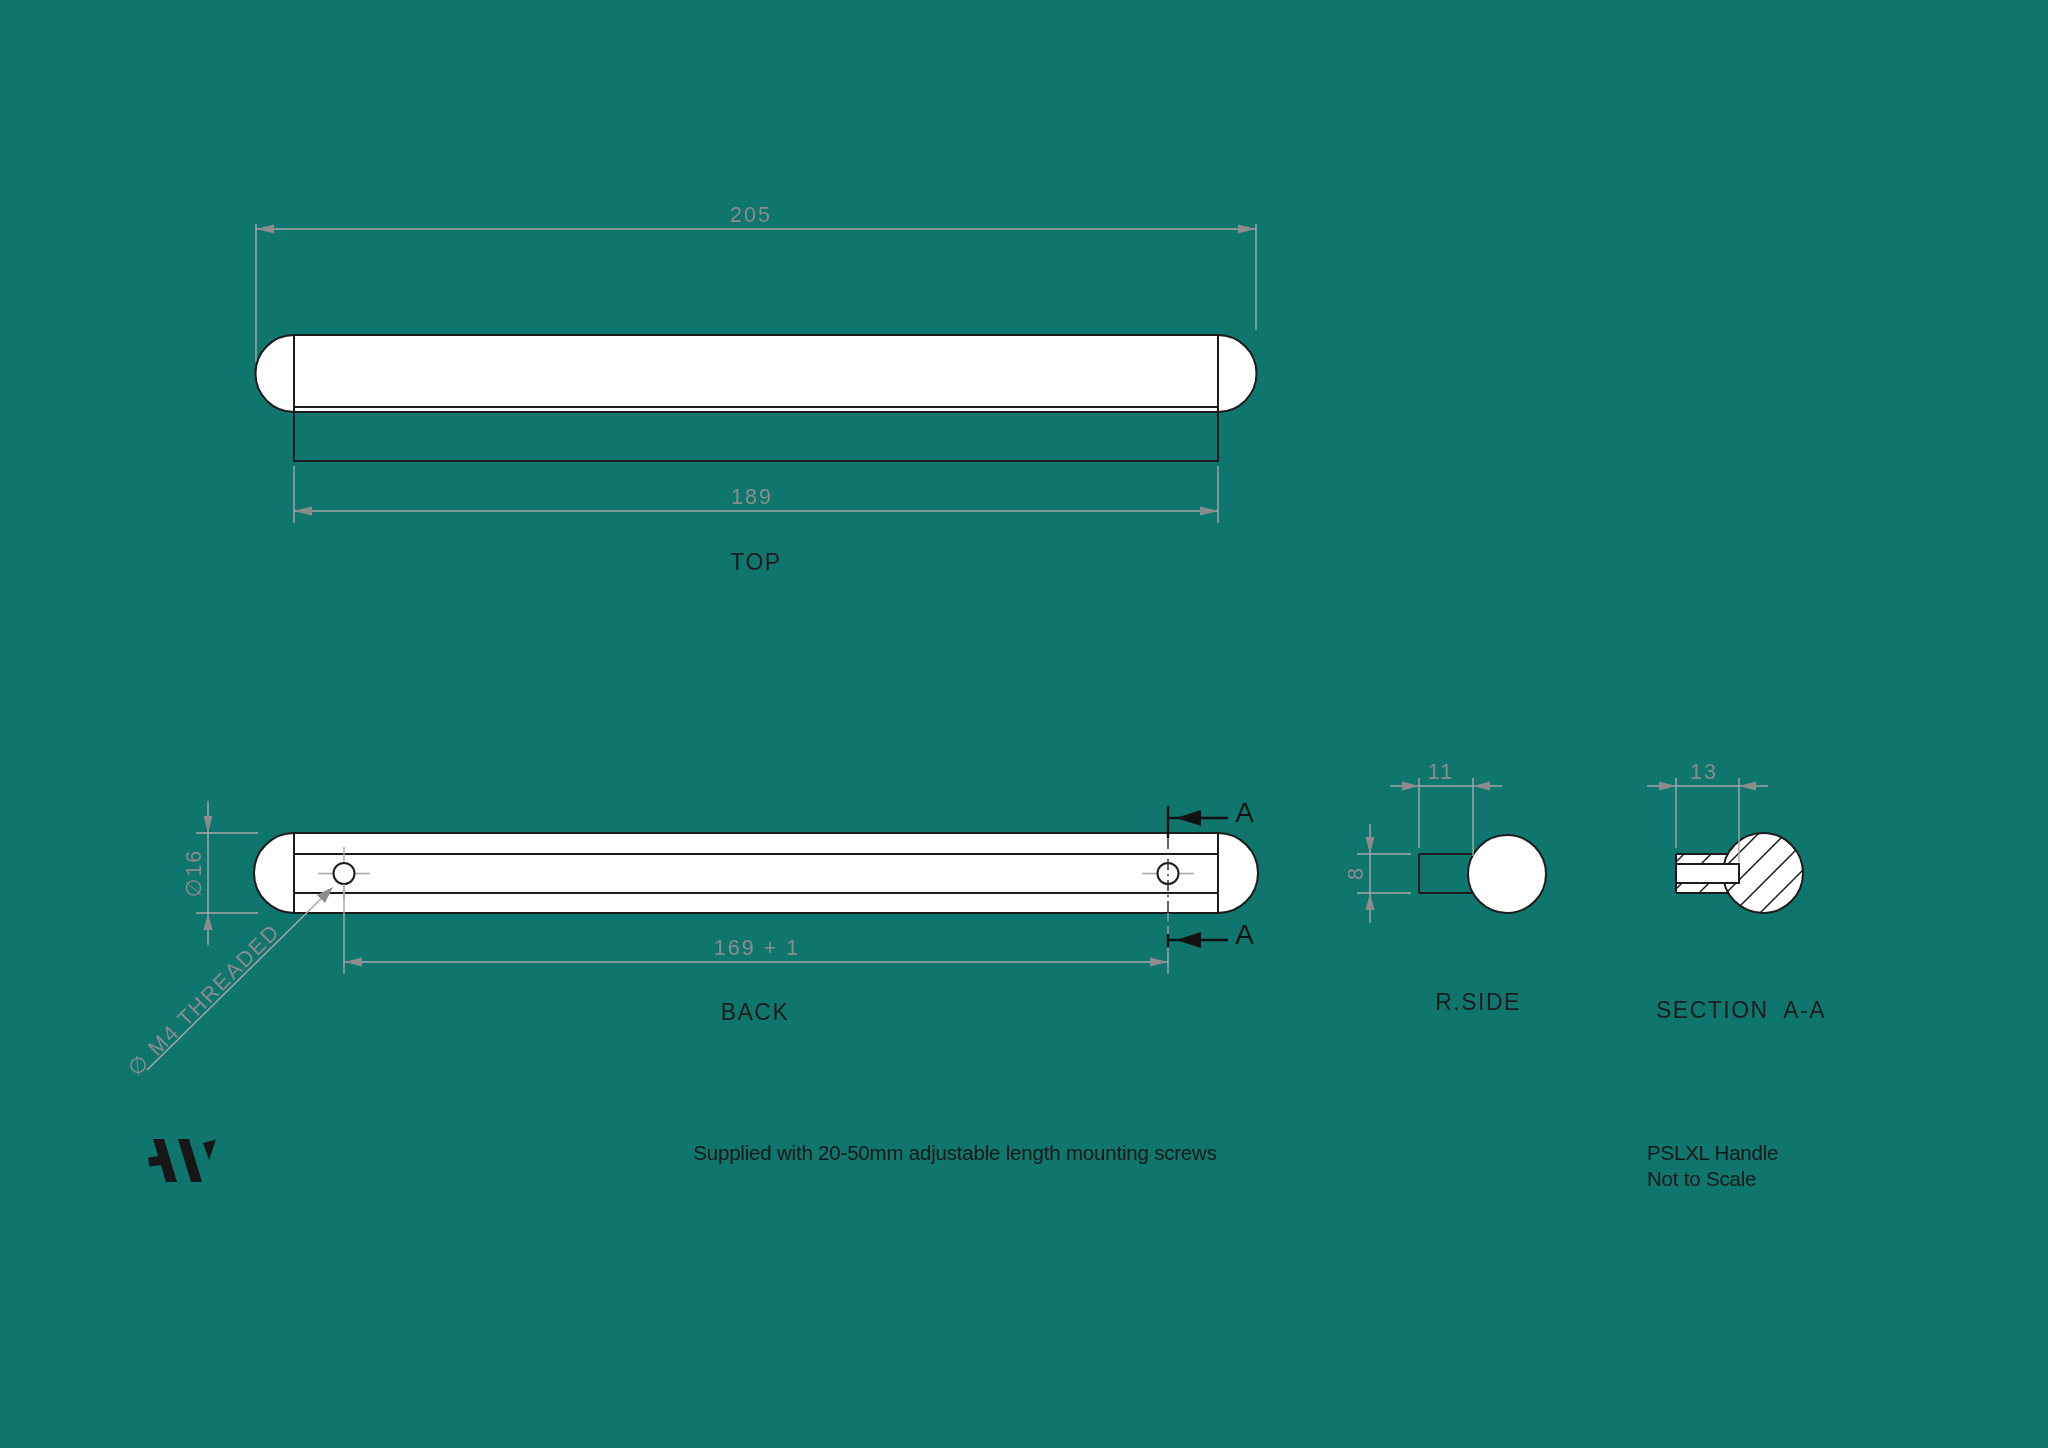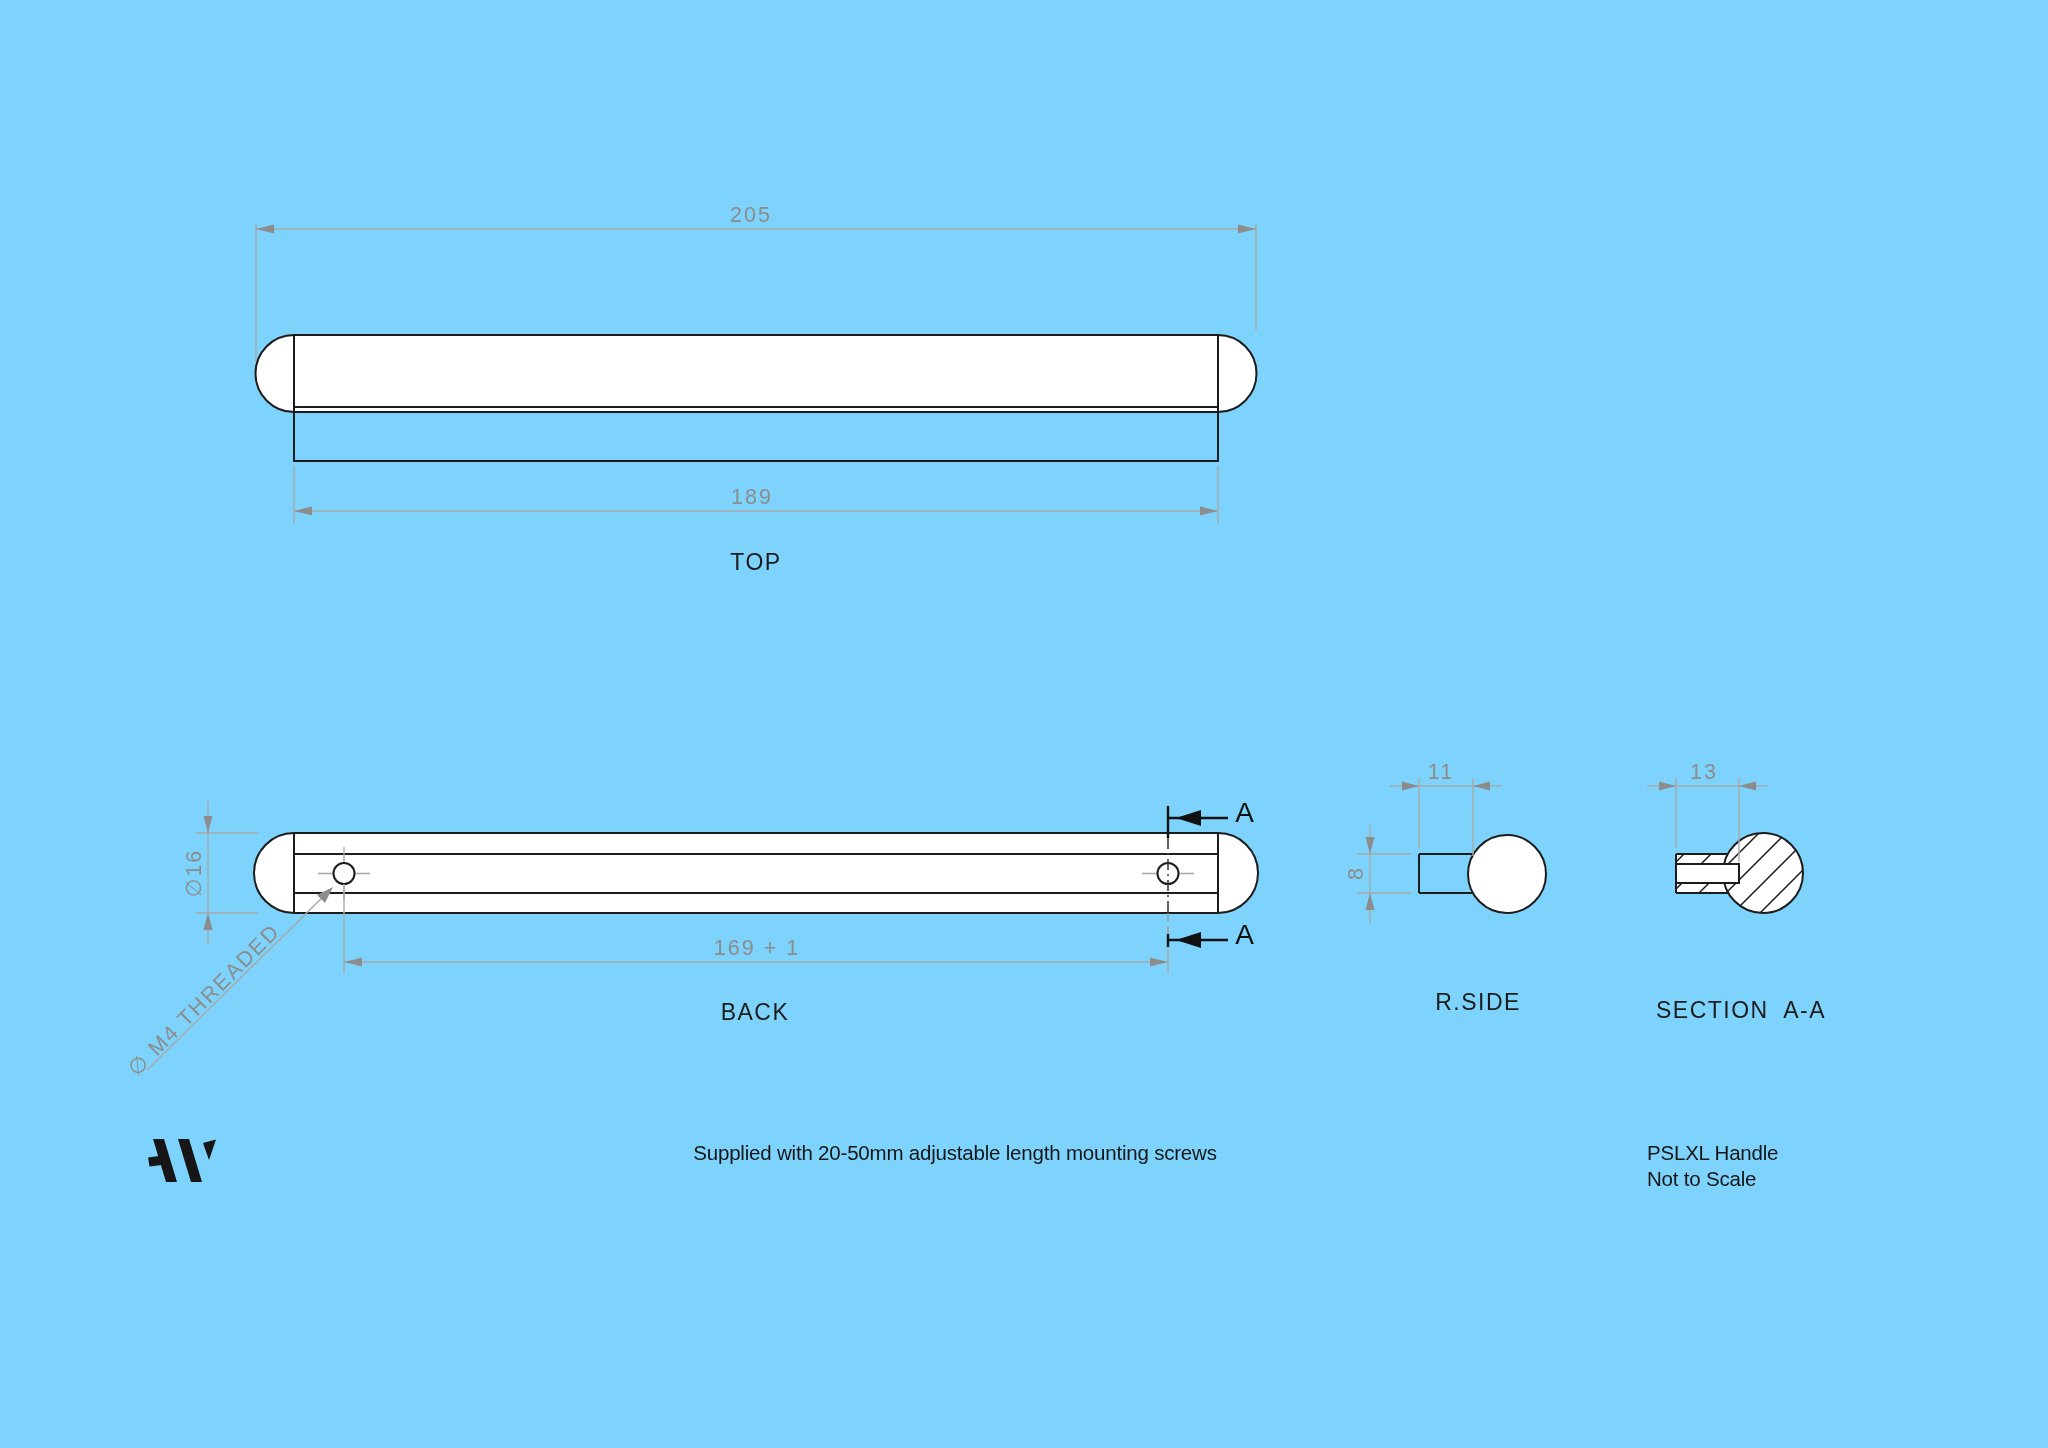--- a/index.html
+++ b/index.html
@@ -1,16 +1,16 @@
 <!DOCTYPE html>
 <html><head>
 <meta charset="utf-8">
 <style>
   html,body{margin:0;padding:0;background:#ffffff;}
-  .sheet{position:relative;width:2048px;height:1448px;background:#7dd3fc;overflow:hidden;}
+  .sheet{position:relative;width:2048px;height:1448px;background:#0f766e;overflow:hidden;}
   svg{position:absolute;left:0;top:0;}
   svg text{font-family:"Liberation Sans", sans-serif;}
   .geo{stroke:#1c1c1c;stroke-width:2;fill:none;}
   .geo-fill{stroke:#1c1c1c;stroke-width:2;fill:#ffffff;}
   .dim{stroke:#a8a8a8;stroke-width:1.4;fill:none;}
   .dim-arrow{fill:#8c8c8c;stroke:none;}
   .dim-text{fill:#8c8c8c;font-size:21.5px;letter-spacing:2px;}
   .label-text{fill:#1c1c1c;font-size:23px;letter-spacing:1.5px;}
   .marker-text{fill:#111111;font-size:28px;letter-spacing:1px;}
   .note-text{fill:#161616;font-size:20.5px;letter-spacing:-0.2px;}

